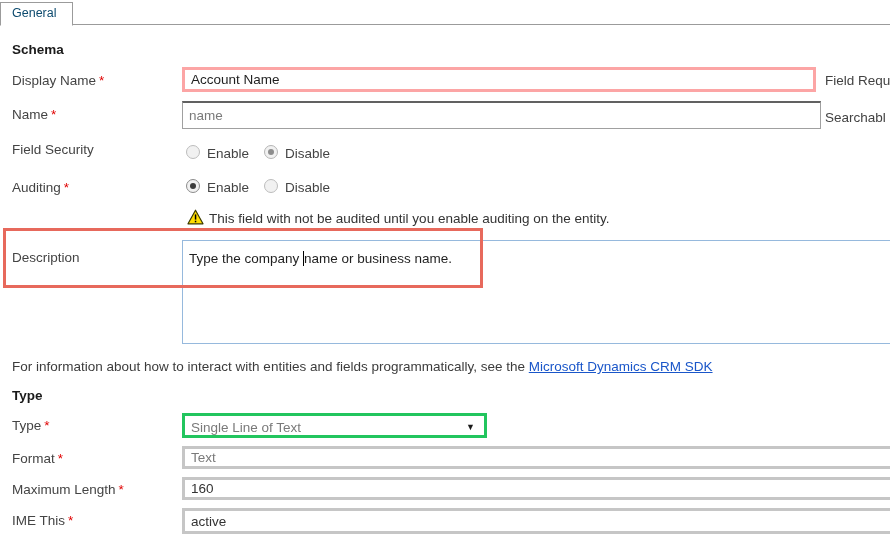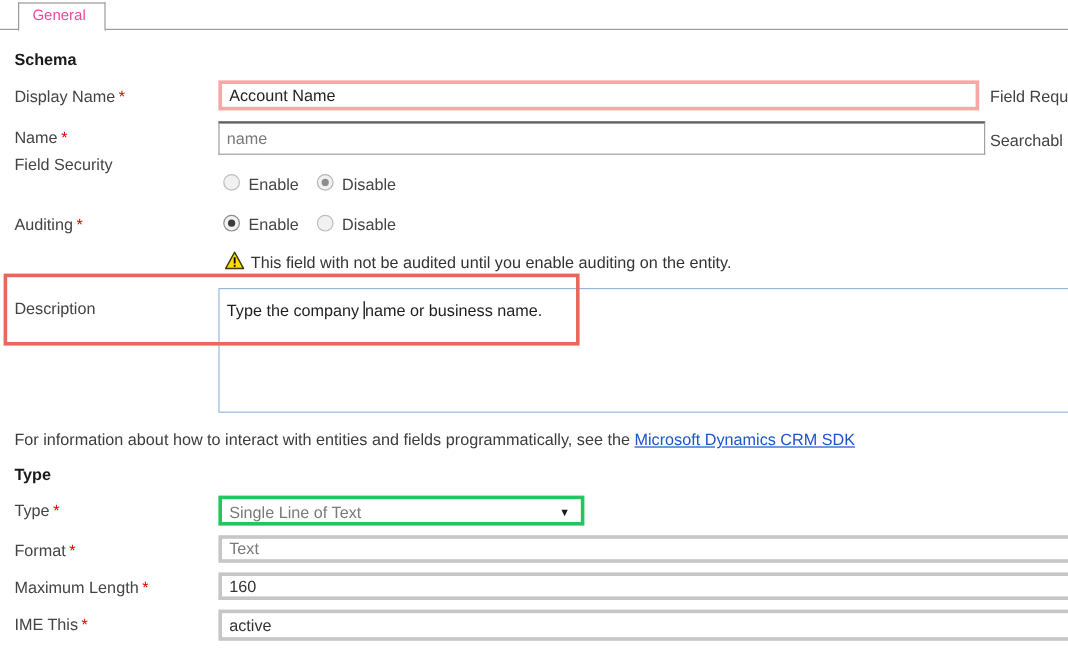--- a/index.html
+++ b/index.html
@@ -12,24 +12,24 @@
   }
   .abs { position: absolute; }
   .lbl { color: #444; white-space: nowrap; }
   .hdr { font-weight: bold; color: #1a1a1a; }
   .req { color: #e00000; margin-left: 3px; }
   .side { color: #424242; white-space: nowrap; }
 
   
   #tabline { left: 0; top: 24px; width: 890px; height: 1px; background: #9b9b9b; z-index: 1; }
   #tab {
-    left: 15px; top: 2px; width: 73px; height: 24px; background: #fff;
+    left: 0; top: 2px; width: 73px; height: 24px; background: #fff;
     border: 1px solid #9b9b9b; border-bottom: 1px solid #fff;
     z-index: 2; line-height: 21px; padding-left: 11px;
-    font-size: 12.5px; color: #ec4899;
+    font-size: 12.5px; color: #0c4a6e;
   }
 
   
   .txt {
     position: absolute; border: 3px solid #fca5a5; background: #fff;
     color: #1f1f1f; padding: 0 6px; font: inherit; outline: none;
   }
 
   #schema-title { left: 12px; top: 42px; }
   #dn-label { left: 12px; top: 73px; }
@@ -42,21 +42,21 @@
 
   
   .radio { position: absolute; width: 14px; height: 14px; border-radius: 50%;
            background: #f1f1f1; border: 1px solid #bdbdbd; }
   .radio .dot { position: absolute; left: 3px; top: 3px; width: 6px; height: 6px; border-radius: 50%; }
   .radio.sel-dim  { border-color: #b5b5b5; }
   .radio.sel-dim  .dot { background: #8d8d8d; }
   .radio.sel-dark { border-color: #8c8c8c; }
   .radio.sel-dark .dot { background: #3c3c3c; }
 
-  #fs-label { left: 12px; top: 130px; }
+  #fs-label { left: 12px; top: 142px; }
   #fs-enable-radio  { left: 186px; top: 145px; }
   #fs-enable-lbl    { left: 207px; top: 146px; }
   #fs-disable-radio { left: 264px; top: 145px; }
   #fs-disable-lbl   { left: 285px; top: 146px; }
 
   #au-label { left: 12px; top: 180px; }
   #au-enable-radio  { left: 186px; top: 179px; }
   #au-enable-lbl    { left: 207px; top: 180px; }
   #au-disable-radio { left: 264px; top: 179px; }
   #au-disable-lbl   { left: 285px; top: 180px; }

